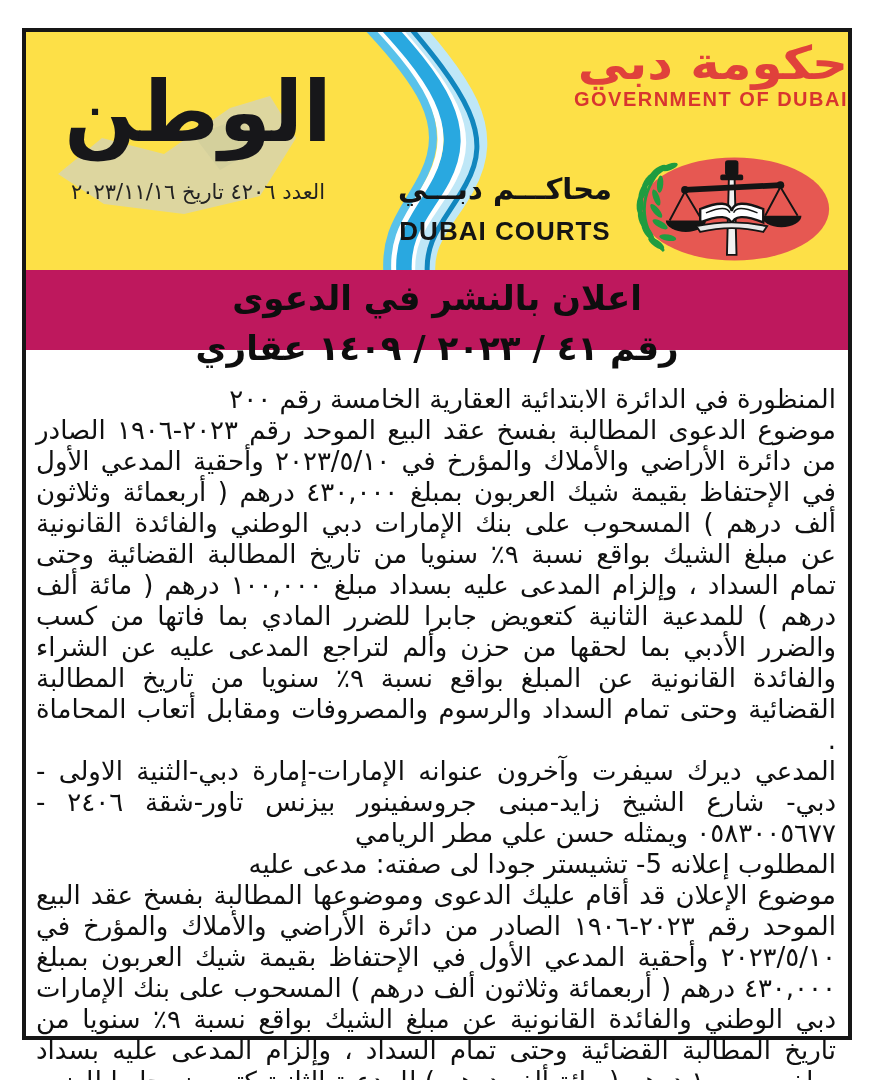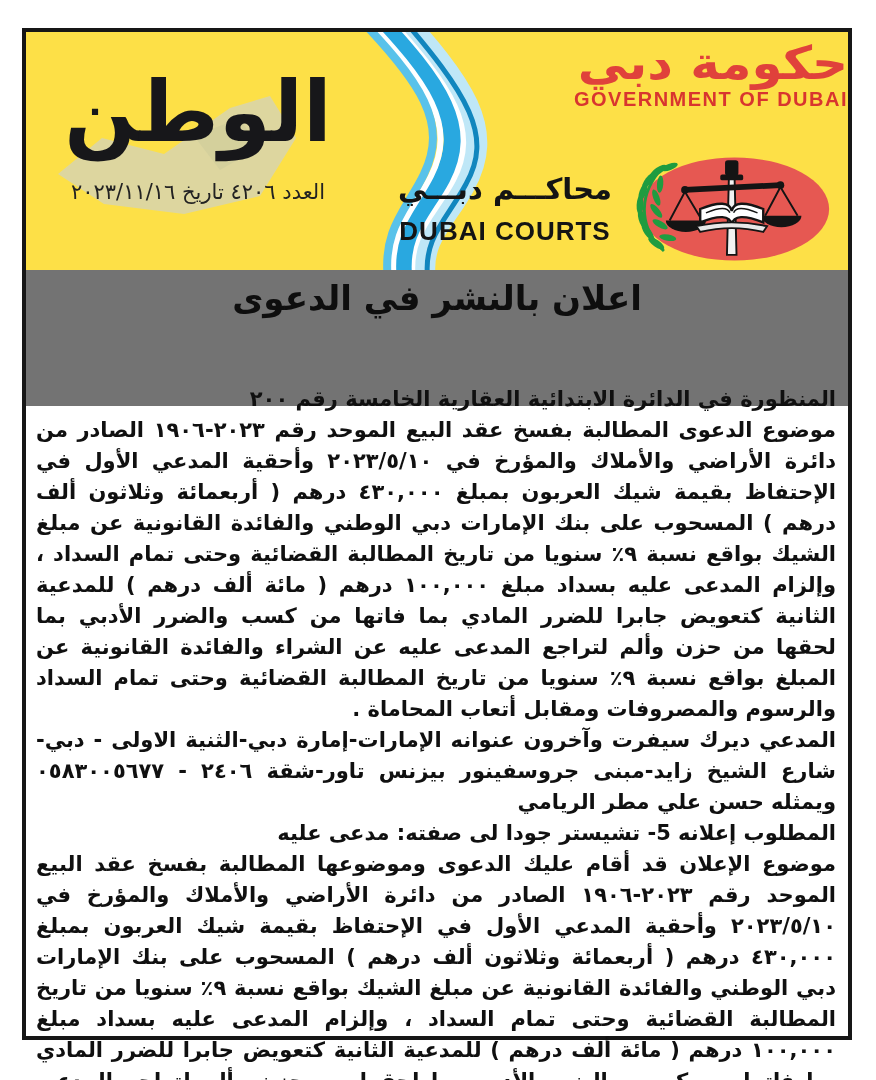--- a/index.html
+++ b/index.html
@@ -23,30 +23,30 @@
   .gov-en{font-size:20px;font-weight:bold;color:#d8352f;letter-spacing:1.5px;margin-top:0;
           font-family:"Liberation Sans","DejaVu Sans",sans-serif;}
   .courts{position:absolute;right:16px;top:122px;width:440px;display:flex;align-items:center;justify-content:flex-end;}
   .courts-texts{width:218px;text-align:center;}
   .courts-ar{font-size:29px;font-weight:bold;color:#141414;direction:rtl;white-space:nowrap;}
   .courts-en{font-size:26px;font-weight:bold;color:#141414;letter-spacing:1px;margin-top:10px;
              font-family:"Liberation Sans","DejaVu Sans",sans-serif;white-space:nowrap;}
   .courts-logo{margin-left:6px;}
   
   .band{
-    position:absolute;left:0;right:0;top:238px;height:136px;background:#737373;
+    position:absolute;left:0;right:0;top:238px;height:80px;background:#be185d;
     text-align:center;color:#0e0e0e;direction:rtl;
   }
   .band .l1{font-size:34px;font-weight:bold;padding-top:8px;letter-spacing:0;}
   .band .l2{font-size:34px;font-weight:bold;margin-top:10px;}
   
   .notice-body{
     position:absolute;left:10px;right:12px;top:352px;bottom:2px;
     direction:rtl;text-align:justify;color:#101010;
-    font-size:21px;line-height:31px;font-weight:bold;
+    font-size:26px;line-height:31px;
   }
   .notice-body p{margin:0;}
 </style>
 </head>
 <body>
 
 <div class="frame">
 
   <div class="header">
 
@@ -114,20 +114,21 @@
           <path d="M84,56 Q114,44 117,58 Q120,44 150,56 L150,70 Q120,58 117,72 Q114,58 84,70 Z" fill="#ffffff" stroke="#141414" stroke-width="2.5"></path>
           <path d="M90,60 Q112,51 115,60 M144,60 Q122,51 119,60" stroke="#141414" stroke-width="1.5" fill="none"></path>
           <path d="M80,74 Q117,66 154,74 L150,80 Q117,72 84,80 Z" fill="#e8e8e8" stroke="#141414" stroke-width="2"></path>
         </g>
       </svg>
     </div>
   </div>
 
   <div class="band">
     <div class="l1">اعلان بالنشر في الدعوى</div>
+    <div class="l2">رقم ٤١ / ٢٠٢٣ / ١٤٠٩  عقاري</div>
   </div>
 
   <div class="notice-body" dir="rtl">
     <p>المنظورة في الدائرة الابتدائية العقارية الخامسة رقم ٢٠٠</p>
     <p>موضوع الدعوى المطالبة بفسخ عقد البيع الموحد رقم ٢٠٢٣-١٩٠٦ الصادر من دائرة الأراضي والأملاك والمؤرخ في ٢٠٢٣/٥/١٠ وأحقية المدعي الأول في الإحتفاظ بقيمة شيك العربون بمبلغ ٤٣٠,٠٠٠ درهم ( أربعمائة وثلاثون ألف درهم ) المسحوب على بنك الإمارات دبي الوطني والفائدة القانونية عن مبلغ الشيك بواقع نسبة ٩٪ سنويا من تاريخ المطالبة القضائية وحتى تمام السداد ، وإلزام المدعى عليه بسداد مبلغ ١٠٠,٠٠٠ درهم ( مائة ألف درهم ) للمدعية الثانية كتعويض جابرا للضرر المادي بما فاتها من كسب والضرر الأدبي بما لحقها من حزن وألم لتراجع المدعى عليه عن الشراء والفائدة القانونية عن المبلغ بواقع نسبة ٩٪ سنويا من تاريخ المطالبة القضائية وحتى تمام السداد والرسوم والمصروفات ومقابل أتعاب المحاماة .</p>
     <p>المدعي ديرك سيفرت وآخرون عنوانه الإمارات-إمارة دبي-الثنية الاولى - دبي- شارع الشيخ زايد-مبنى جروسفينور بيزنس تاور-شقة ٢٤٠٦ - ٠٥٨٣٠٠٥٦٧٧ ويمثله حسن علي مطر الريامي</p>
     <p>المطلوب إعلانه 5- تشيستر جودا لى صفته: مدعى عليه</p>
     <p>موضوع الإعلان قد أقام عليك الدعوى وموضوعها المطالبة بفسخ عقد البيع الموحد رقم ٢٠٢٣-١٩٠٦ الصادر من دائرة الأراضي والأملاك والمؤرخ في ٢٠٢٣/٥/١٠ وأحقية المدعي الأول في الإحتفاظ بقيمة شيك العربون بمبلغ ٤٣٠,٠٠٠ درهم ( أربعمائة وثلاثون ألف درهم ) المسحوب على بنك الإمارات دبي الوطني والفائدة القانونية عن مبلغ الشيك بواقع نسبة ٩٪ سنويا من تاريخ المطالبة القضائية وحتى تمام السداد ، وإلزام المدعى عليه بسداد مبلغ ١٠٠,٠٠٠ درهم ( مائة ألف درهم ) للمدعية الثانية كتعويض جابرا للضرر المادي بما فاتها من كسب والضرر الأدبي بما لحقها من حزن وألم لتراجع المدعى عليه عن الشراء والفائدة القانونية عن المبلغ بواقع نسبة ٩٪ سنويا من تاريخ المطالبة القضائية وحتى تمام السداد والرسوم والمصروفات ومقابل أتعاب المحاماة . وحددت لها جلسة يوم الخميس الموافق ٣٠-١١-٢٠٢٣ الساعة ٠٨:٣٠ صباحا في قاعة التقاضي عن بعد &amp;BUILDING_DESC لذا فأنت مكلف بالحضور أو من يمثلك قانونيا و عليك بتقديم ما لديك من مذكرات أو مستندات للمحكمة قبل الجلسة بثلاثة أيام على الاقل.</p>
   </div>
 

